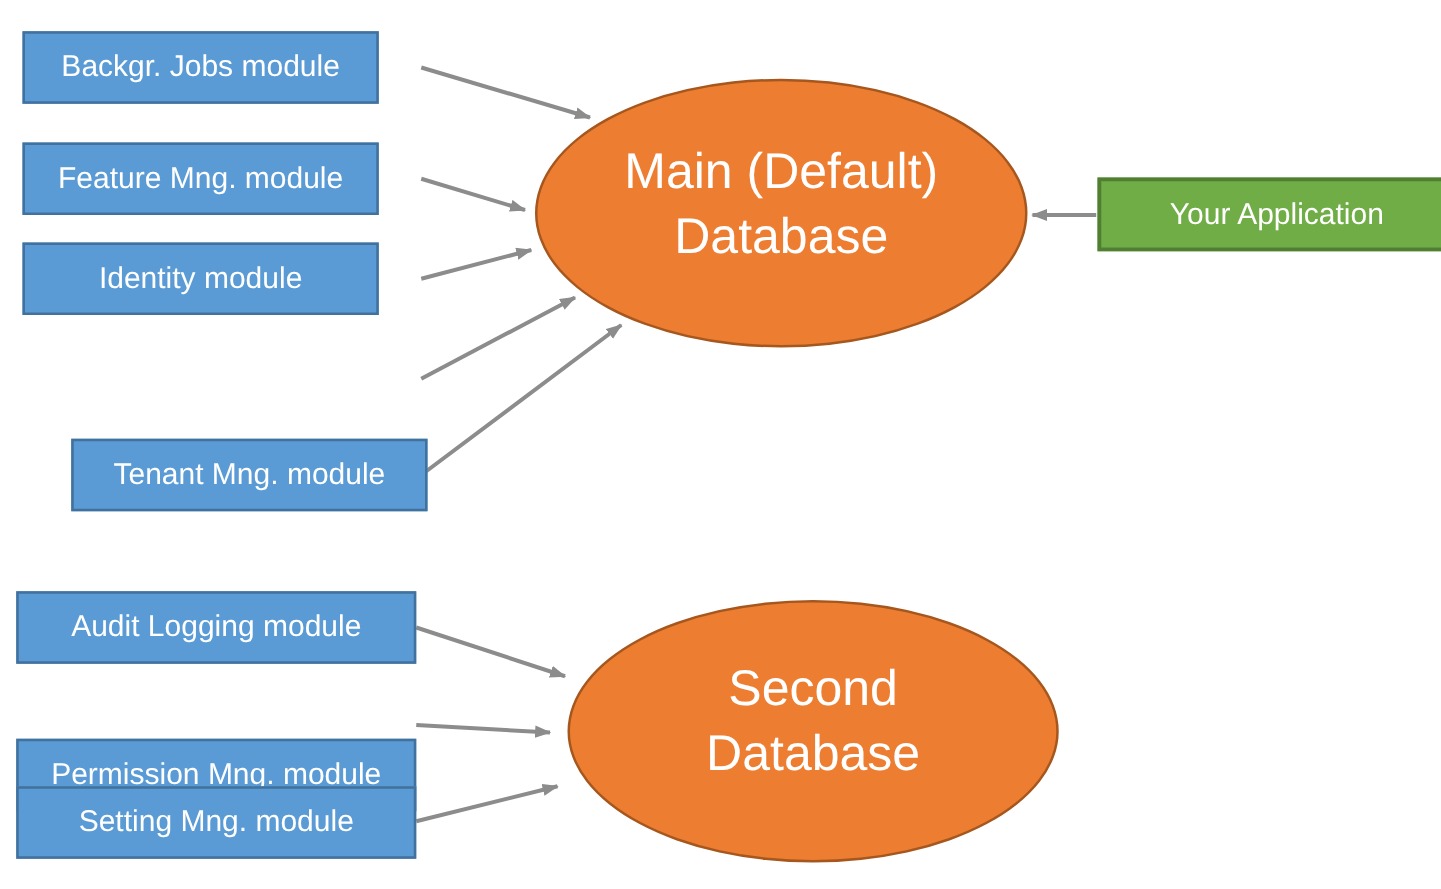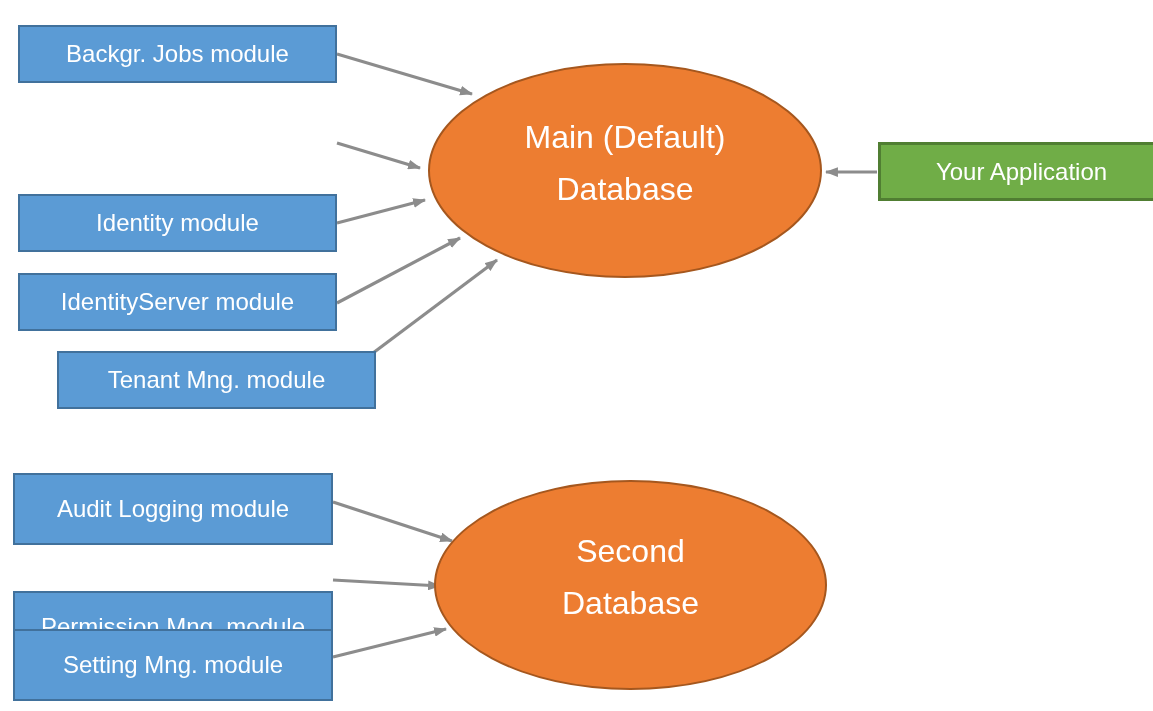--- a/index.html
+++ b/index.html
@@ -20,28 +20,28 @@
   .node{
     position:absolute; z-index:2;
     display:flex; align-items:center; justify-content:center;
     color:var(--text); text-align:center;
   }
   .module{
     background:var(--module-fill);
     border:2px solid var(--module-border);
     font-size:24px;
   }
-  .module-top{left:18px; width:319px; height:58px;}
-  .module-bottom{left:13px; width:320px; height:72px;}
+  .module-top{left:18px; width:285px; height:58px;}
+  .module-bottom{left:13px; width:320px; height:58px;}
   .database{
     background:var(--database-fill);
     border:2px solid var(--database-border);
     border-radius:50%;
     flex-direction:column;
-    font-size:32px; line-height:52px;
+    font-size:40px; line-height:52px;
   }
   .database .db-lines{transform:translateY(-8px);}
   .application{
     background:var(--application-fill);
     border:3px solid var(--application-border);
     font-size:24px;
     left:878px; top:142px; width:287px; height:59px;
   }
 </style>
 </head>
@@ -62,25 +62,25 @@
     <line x1="337" y1="380" x2="497" y2="260" marker-end="url(#ah)"></line>
     <line x1="877" y1="172" x2="826" y2="172" marker-end="url(#ah)"></line>
     <line x1="333" y1="502" x2="452" y2="541" marker-end="url(#ah)"></line>
     <line x1="333" y1="580" x2="440" y2="586" marker-end="url(#ah)"></line>
     <line x1="333" y1="657" x2="446" y2="629" marker-end="url(#ah)"></line>
   </svg>
 
   <div class="node module module-top" style="top:25px;">
     <span>Backgr. Jobs module</span>
   </div>
+  <div class="node module module-top" style="top:114px;">
+    <span>Feature Mng. module</span>
+  </div>
   <div class="node module module-top" style="top:194px;">
     <span>Identity module</span>
-  </div>
-  <div class="node module module-top" style="top:273px;">
-    <span>IdentityServer module</span>
   </div>
   <div class="node module module-top" style="top:351px;margin-left:39px;">
     <span>Tenant Mng. module</span>
   </div>
 
   <div class="node database" style="left:428px; top:63px; width:394px; height:215px;">
     <div class="db-lines">
       <div>Main (Default)</div>
       <div>Database</div>
     </div>
@@ -93,20 +93,20 @@
   <div class="node module module-bottom" style="top:473px;">
     <span>Audit Logging module</span>
   </div>
   <div class="node module module-bottom" style="top:551px;margin-top:40px;">
     <span>Permission Mng. module</span>
   </div>
   <div class="node module module-bottom" style="top:629px;">
     <span>Setting Mng. module</span>
   </div>
 
-  <div class="node database" style="left:434px; top:480px; width:393px; height:210px;">
+  <div class="node database" style="left:454px; top:480px; width:393px; height:210px;">
     <div class="db-lines">
       <div>Second</div>
       <div>Database</div>
     </div>
   </div>
 
 </div>
 
 </body></html>

